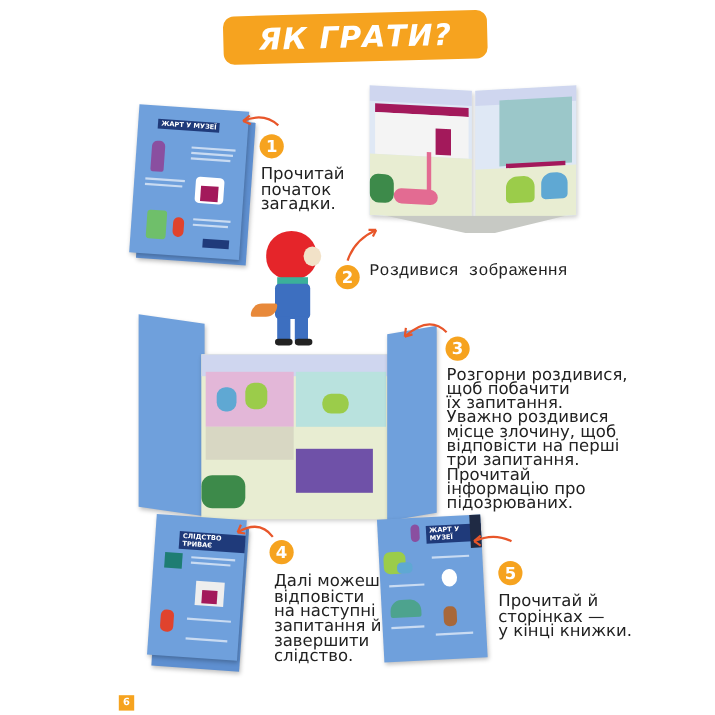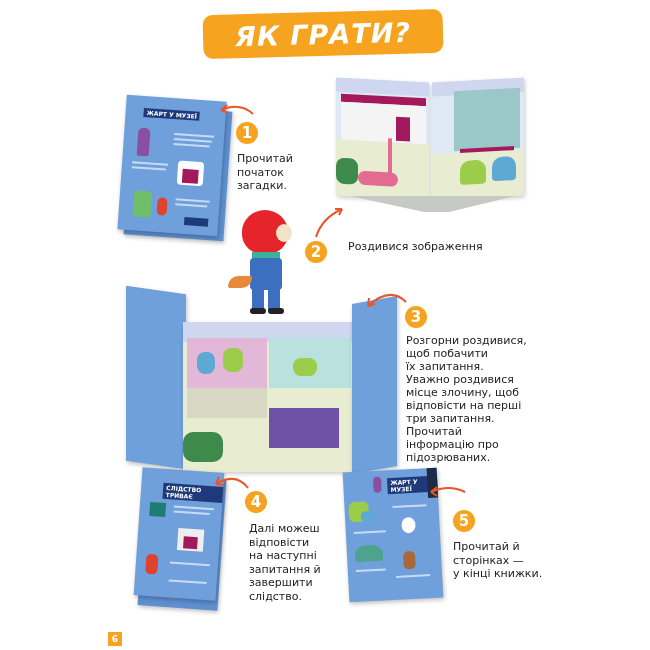--- a/index.html
+++ b/index.html
@@ -1,19 +1,19 @@
 <!DOCTYPE html>
 <html><head>
 <meta charset="utf-8">
 <style>
   html,body{margin:0;padding:0;}
   body{width:650px;height:650px;background:#ffffff;position:relative;overflow:hidden;font-family:"DejaVu Sans",sans-serif;}
   .title{position:absolute;left:203px;top:12px;width:240px;height:44px;background:#f6a31f;border-radius:10px;transform:rotate(-1.5deg);display:flex;align-items:center;justify-content:center;color:#fff;font-weight:bold;font-size:27px;letter-spacing:1px;font-style:italic;}
   .badge{position:absolute;width:22px;height:22px;border-radius:50%;background:#f6a31f;color:#fff;font-weight:bold;font-size:15px;display:flex;align-items:center;justify-content:center;}
-  .step-text{position:absolute;font-size:11px;line-height:13.5px;color:#222;}
+  .step-text{position:absolute;font-size:15px;line-height:13.5px;color:#222;}
   .page{position:absolute;background:#6fa0dc;box-shadow:1px 2px 4px rgba(0,0,0,0.25);}
   .mini-title{position:absolute;background:#1f3a7a;color:#fff;font-size:6px;font-weight:bold;padding:1px 3px;}
   .line{position:absolute;height:2px;background:#c9dbf2;}
   .arrow{position:absolute;}
   .pg-num{position:absolute;left:108px;top:632px;width:14px;height:14px;background:#f6a31f;color:#fff;font-size:9px;font-weight:bold;display:flex;align-items:center;justify-content:center;}
   .scene{position:absolute;overflow:hidden;}
 </style>
 </head>
 <body>
 
@@ -69,21 +69,21 @@
     <div style="position:absolute;left:28px;top:80px;width:26px;height:24px;background:#9bcc4a;border-radius:10px 10px 4px 4px;"></div>
     <div style="position:absolute;left:60px;top:78px;width:24px;height:24px;background:#5fa8d3;border-radius:10px 10px 4px 4px;"></div>
   </div>
   <div style="position:absolute;left:350px;top:196px;width:165px;height:16px;background:#c7c9c4;clip-path:polygon(0 0,100% 0,60% 100%,45% 100%);"></div>
 </div>
 <svg class="arrow" style="left:312px;top:204px;" width="35" height="35">
     <path d="M4 33 Q10 14 30 5" stroke="#e8562a" stroke-width="2" fill="none"></path>
     <path d="M30 5 l-7 0 M30 5 l-3 6" stroke="#e8562a" stroke-width="2" fill="none"></path>
   </svg>
 <div class="badge" style="left:305px;top:241px;">2</div>
-<div class="step-text" style="left:348px;top:240px;">
+<div class="step-text" style="left:336px;top:240px;font-family:Liberation Mono, monospace;">
   <div>Роздивися зображення</div>
 </div>
 
 <div style="position:absolute;left:236px;top:210px;width:70px;height:105px;">
   <div style="position:absolute;left:6px;top:0;width:46px;height:44px;background:#e5252a;border-radius:50% 50% 45% 45%;"></div>
   <div style="position:absolute;left:40px;top:14px;width:16px;height:18px;background:#f2e2c8;border-radius:50%;"></div>
   <div style="position:absolute;left:16px;top:42px;width:28px;height:10px;background:#3bb09a;"></div>
   <div style="position:absolute;left:14px;top:48px;width:32px;height:32px;background:#3d6fc0;border-radius:4px;"></div>
   <div style="position:absolute;left:16px;top:78px;width:12px;height:22px;background:#3d6fc0;"></div>
   <div style="position:absolute;left:32px;top:78px;width:12px;height:22px;background:#3d6fc0;"></div>

